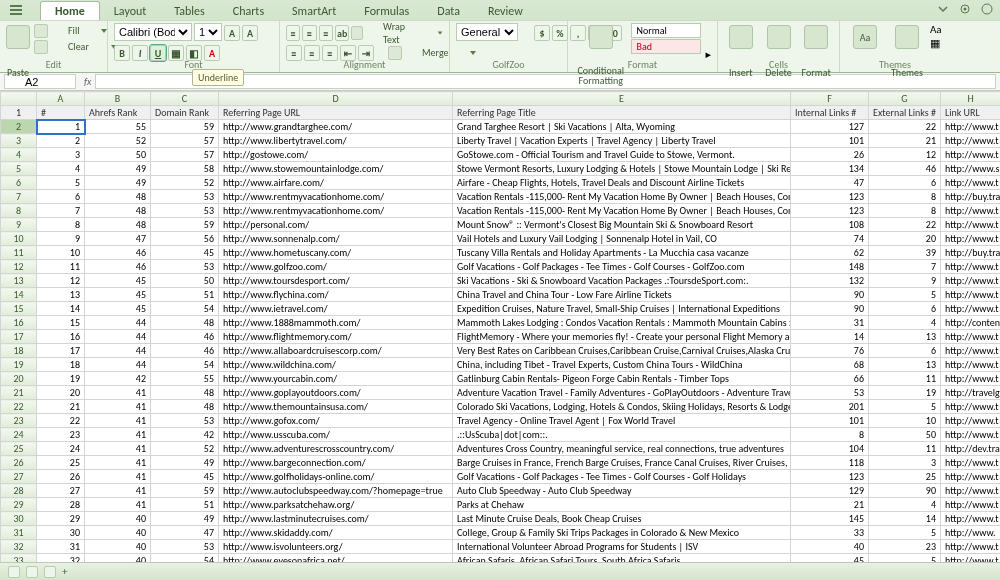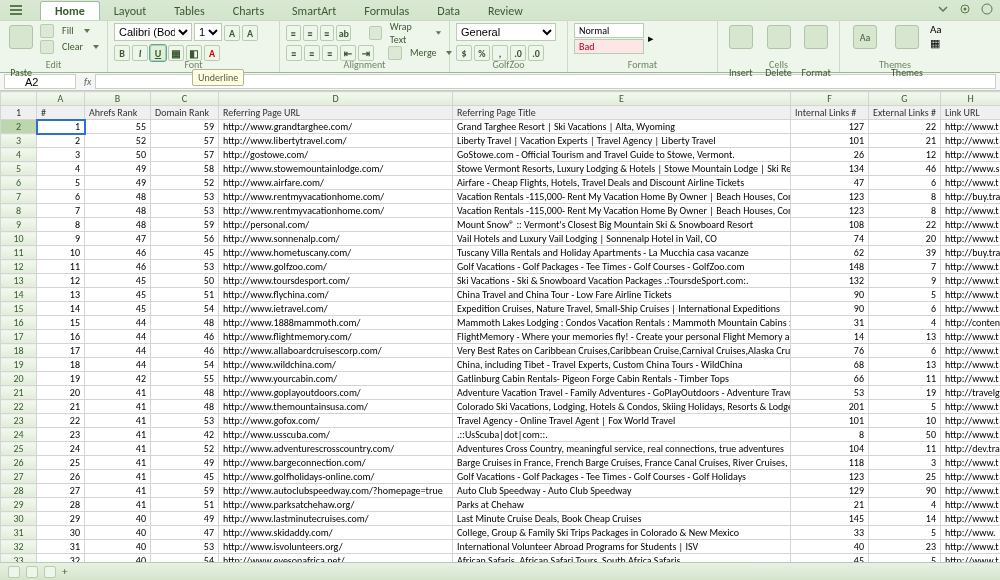--- a/index.html
+++ b/index.html
@@ -14,21 +14,21 @@
 .tab-icons-right span { width: 14px; height: 14px; display: inline-block; }
 
 .ribbon { background: #eef5ea; height: 52px; display: flex; border-top: 1px solid #cddac6; }
 .group { border-right: 1px solid #cddac6; padding: 2px 6px 0 6px; display: flex; flex-direction: column; position: relative; }
 .group-label { text-align: center; font-size: 10px; color: #6d8564; position: absolute; bottom: 1px; left: 0; right: 0; }
 .group-body { display: flex; gap: 4px; align-items: flex-start; }
 .big-btn { display: flex; flex-direction: column; align-items: center; width: 38px; padding-top: 2px; cursor: pointer; }
 .big-btn .icn { width: 24px; height: 24px; background: #d6e6cf; border: 1px solid #b0c5a8; border-radius: 3px; }
 .big-btn .lbl { font-size: 10px; color: #3b5931; margin-top: 17px; }
 .stack { display: flex; flex-direction: column; gap: 1px; }
-.small-row { display: flex; align-items: center; gap: 8px; height: 15px; cursor: pointer; }
+.small-row { display: flex; align-items: center; gap: 20px; height: 15px; cursor: pointer; }
 .small-row .icn { width: 14px; height: 14px; background: #dde9d7; border: 1px solid #b9ccb2; border-radius: 2px; }
 .small-row .lbl { font-size: 10px; color: #3b5931; }
 select.ribbon-sel, input.ribbon-inp { font-size: 11px; height: 18px; border: 1px solid #b9ccb2; background: #fff; }
 .font-name { width: 78px; }
 .font-size { width: 28px; }
 .iconstrip { display: flex; gap: 2px; margin-top: 2px; }
 .iconstrip .ib { width: 16px; height: 16px; border: 1px solid #b9ccb2; background: #eef5ea; border-radius: 2px; display: flex; align-items: center; justify-content: center; font-size: 10px; font-weight: bold; color: #3b5931; cursor: pointer; }
 .number-sel { width: 100px; }
 .styles-box { width: 70px; height: 15px; border: 1px solid #b9ccb2; background: #fff; font-size: 10px; padding: 0 4px; display: flex; align-items: center; }
 .styles-box.bad { color: #b00020; background: #fce6e6; }
@@ -150,21 +150,21 @@
       <div class="group-label">Font</div>
     </div>
 
     <div class="group" style="width:170px">
       <div class="group-body" style="flex-direction:column;gap:2px">
         <div class="iconstrip">
           <div class="ib">≡</div>
           <div class="ib">≡</div>
           <div class="ib">≡</div>
           <div class="ib">ab</div>
-          <div class="small-row" style="margin-left:16px">
+          <div class="small-row" style="margin-left:0">
               <div class="icn"></div>
               <div class="lbl">Wrap Text</div>
               <svg class="chev" viewBox="0 0 10 10">
                 <path d="M2 3L5 7L8 3" fill="#5a7a4f"></path>
               </svg>
             </div>
         </div>
         <div class="iconstrip">
           <div class="ib">≡</div>
           <div class="ib">≡</div>
@@ -177,35 +177,39 @@
               <svg class="chev" viewBox="0 0 10 10">
                 <path d="M2 3L5 7L8 3" fill="#5a7a4f"></path>
               </svg>
             </div>
         </div>
       </div>
       <div class="group-label">Alignment</div>
     </div>
 
     <div class="group" style="width:118px">
-      <div class="group-body" style="flex-direction:column;gap:2px">
+      <div class="group-body" style="flex-direction:row;gap:16px">
         <select class="ribbon-sel number-sel"><option>General</option></select>
         <div class="iconstrip">
           <div class="ib">$</div>
           <div class="ib">%</div>
           <div class="ib">,</div>
           <div class="ib">.0</div>
           <div class="ib">.0</div>
         </div>
       </div>
       <div class="group-label">GolfZoo</div>
     </div>
 
     <div class="group" style="width:150px">
       <div class="group-body">
+        <div class="big-btn" style="width:58px">
+          <div class="icn"></div>
+            <div class="lbl" style="text-align:center;line-height:1">Conditional Formatting</div>
+        </div>
         <div class="stack">
           <div class="styles-box">Normal</div>
           <div class="styles-box bad">Bad</div>
         </div>
         <div class="ib" style="align-self:center">▸</div>
       </div>
       <div class="group-label">Format</div>
     </div>
 
     <div class="group" style="width:122px">

